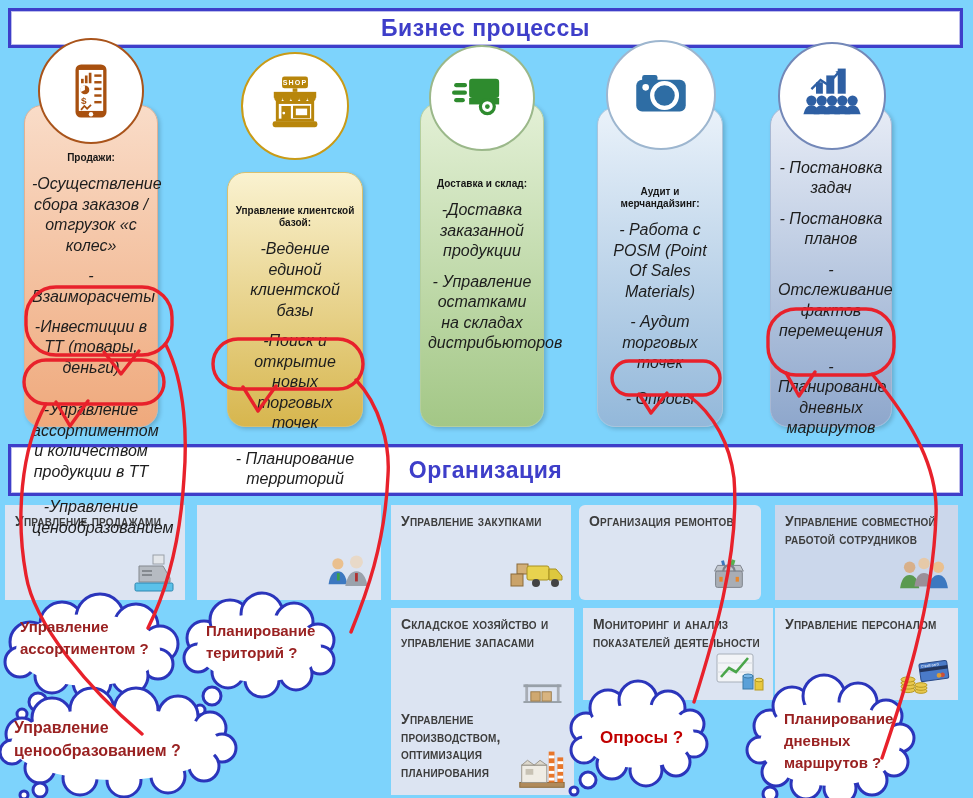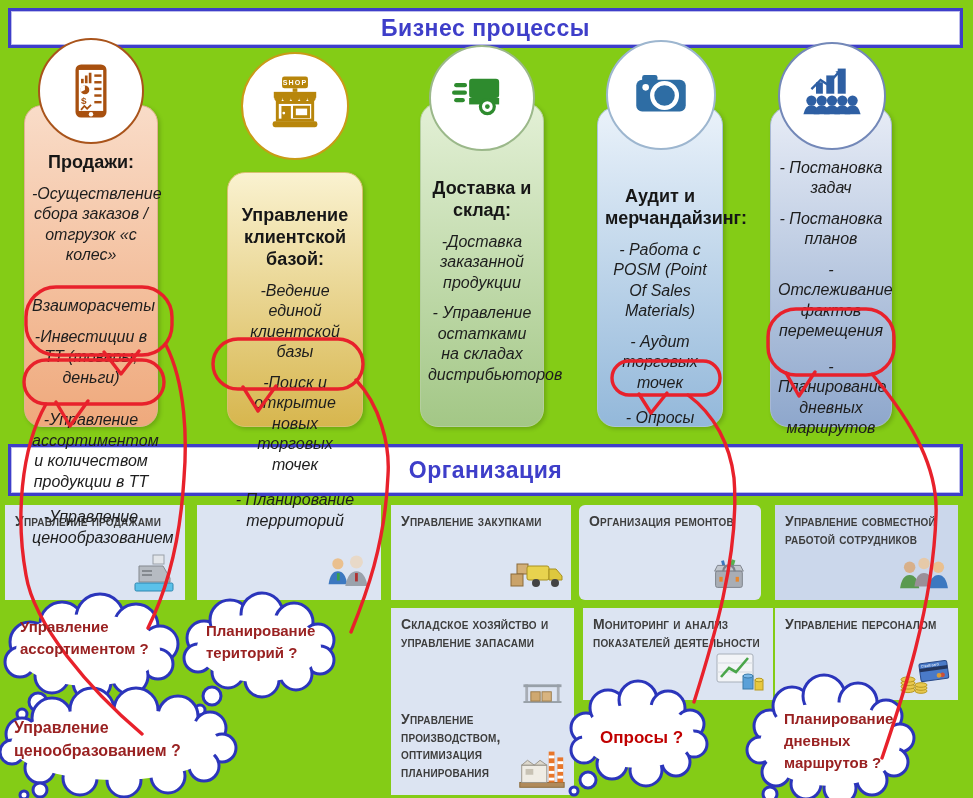--- a/index.html
+++ b/index.html
@@ -1,26 +1,26 @@
 <!DOCTYPE html>
 <html><head>
 <meta charset="utf-8">
 <style>
   html,body{margin:0;padding:0;background:#fff;}
-  #stage{position:relative;width:973px;height:798px;background:#84cc16;overflow:hidden;
+  #stage{position:relative;width:973px;height:798px;background:#7dd3fc;overflow:hidden;
          font-family:"Liberation Sans",sans-serif;}
   
   .bar{position:absolute;left:8px;width:949px;border:3px solid #3e3ec9;background:#fff;
        box-shadow:inset 0 0 0 1px rgba(62,62,201,.35);display:flex;align-items:center;justify-content:center;}
   .bar-title{color:#3e3ec9;font-weight:bold;font-size:23px;letter-spacing:.5px;}
   
   .pcard{position:absolute;border-radius:18px;box-shadow:2px 2px 4px rgba(0,0,0,.18);}
   .pcircle{position:absolute;border-radius:50%;background:#fff;display:flex;align-items:center;justify-content:center;z-index:2;}
   .pbody{position:relative;z-index:3;padding:0 7px;text-align:center;}
-  .ptitle{font-weight:bold;font-size:18px;color:#161616;line-height:1.22;}
+  .ptitle{font-weight:bold;font-size:10px;color:#161616;line-height:1.22;}
   .pitem{font-size:16px;color:#1d1d1d;line-height:1.28;margin-top:10px;font-style:italic;}
   .gap-lg{margin-top:22px;} .gap-md{margin-top:15px;}
   
   .tile{position:absolute;background:#dce4f2;}
   .tile.hl{background:#cbd7eb;}
   .tlabel{padding:8px 10px 0 10px;font-variant:small-caps;font-weight:bold;font-size:14px;
           color:#3d3d3d;line-height:1.25;letter-spacing:.2px;}
   .ticon{position:absolute;right:6px;bottom:4px;}
   
   #overlay{position:absolute;left:0;top:0;z-index:5;pointer-events:none;}

